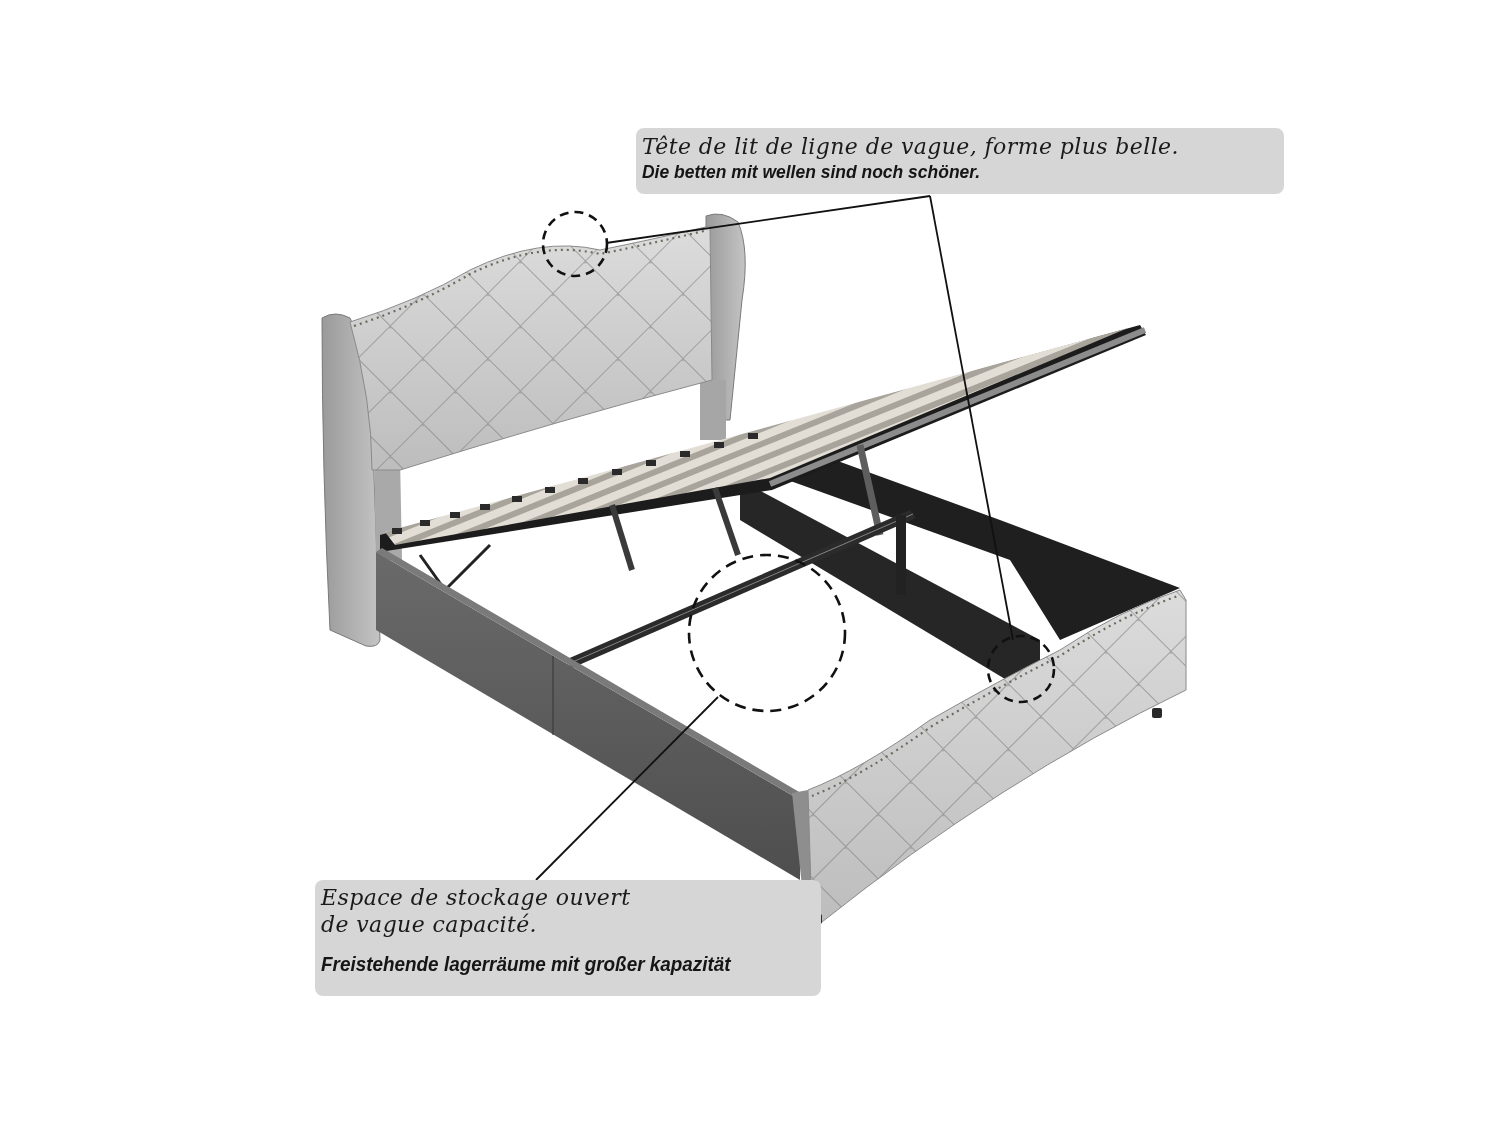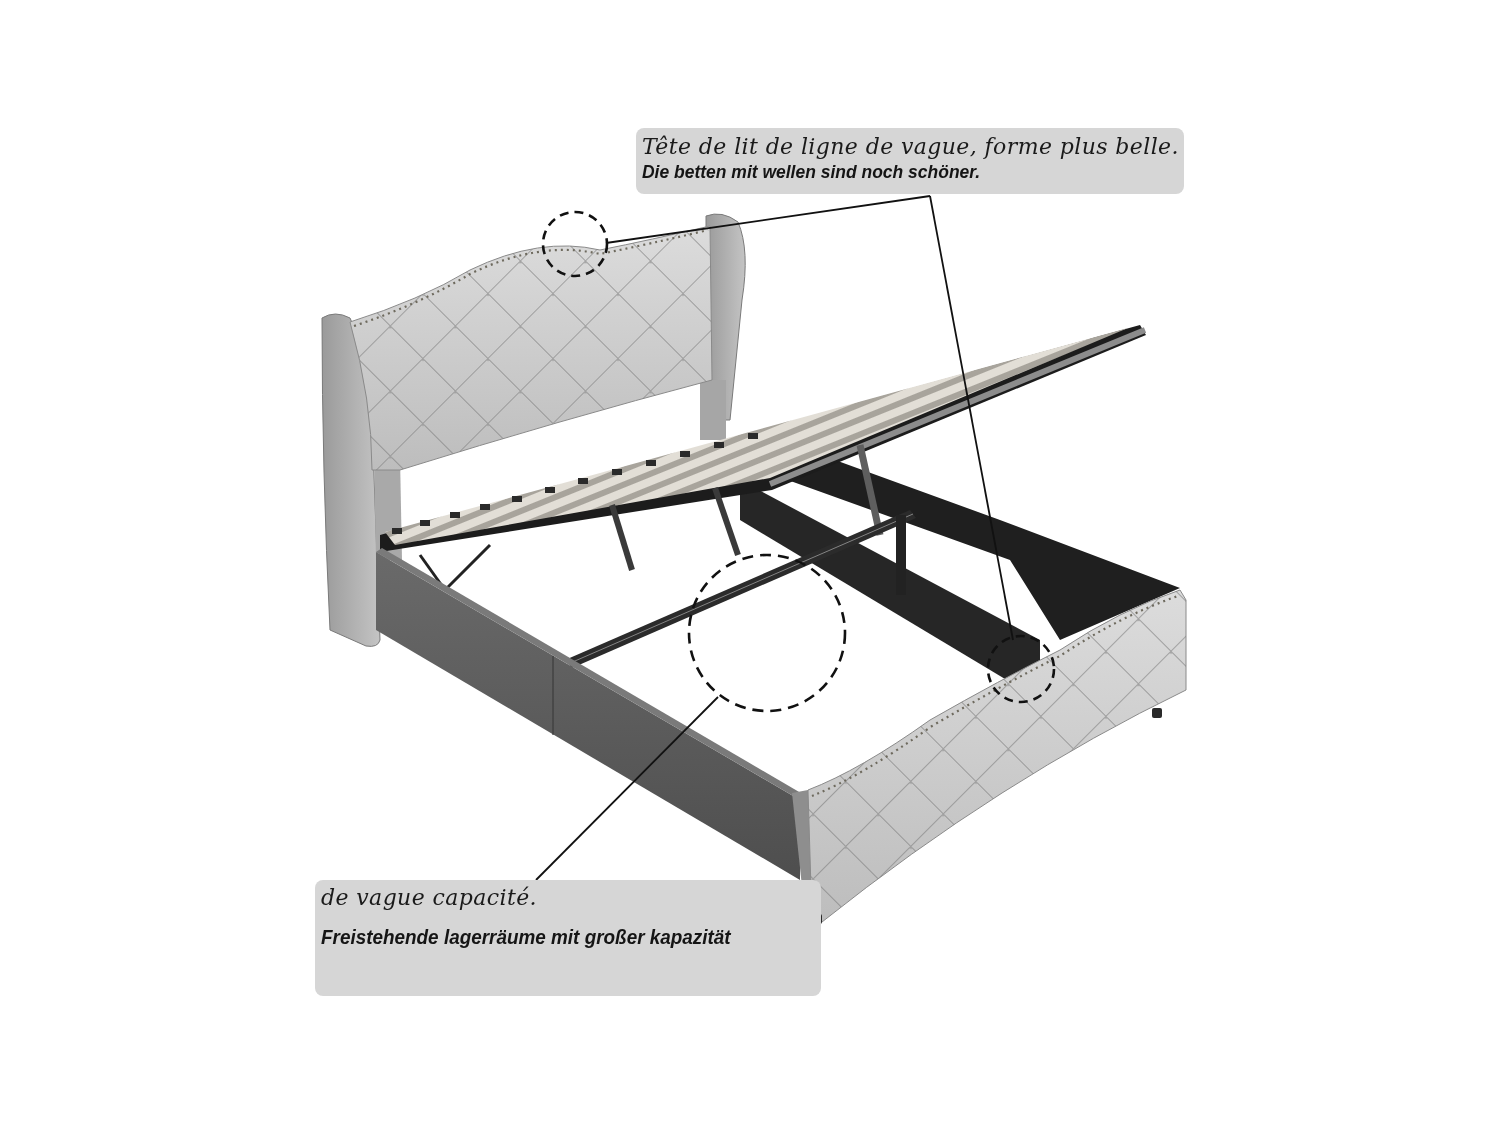--- a/index.html
+++ b/index.html
@@ -6,21 +6,21 @@
     body { width: 1500px; height: 1125px; position: relative; overflow: hidden; font-family: "DejaVu Serif", serif; }
     .stage { position: absolute; left: 0; top: 0; width: 1500px; height: 1125px; }
     .stage svg { position: absolute; left: 0; top: 0; }
     .callout {
       position: absolute;
       background: #d6d6d6;
       border-radius: 8px;
       box-sizing: border-box;
       color: #141414;
     }
-    .callout-top { left: 636px; top: 128px; width: 548px; height: 66px; padding: 5px 6px 0 6px; }
+    .callout-top { left: 636px; top: 128px; width: 648px; height: 66px; padding: 5px 6px 0 6px; }
     .callout-bottom { left: 315px; top: 880px; width: 506px; height: 116px; padding: 4px 6px 0 6px; }
     .fr-line {
       font-family: "DejaVu Serif", serif;
       font-style: italic;
       font-size: 22px;
       line-height: 27px;
       letter-spacing: 0.4px;
       white-space: nowrap;
       color: #1a1a1a;
       display: block;
@@ -144,16 +144,17 @@
       <line x1="718" y1="697" x2="536" y2="880"></line>
     </g>
   </svg>
 
   <div class="callout callout-top">
     <span class="fr-line">Tête de lit de ligne de vague, forme plus belle.</span>
     <span class="de-line">Die betten mit wellen sind noch schöner.</span>
   </div>
 
   <div class="callout callout-bottom">
+    <span class="fr-line">Espace de stockage ouvert</span>
     <span class="fr-line">de vague capacité.</span>
     <span class="de-line">Freistehende lagerräume mit großer kapazität</span>
   </div>
 </div>
 
 </body></html>

